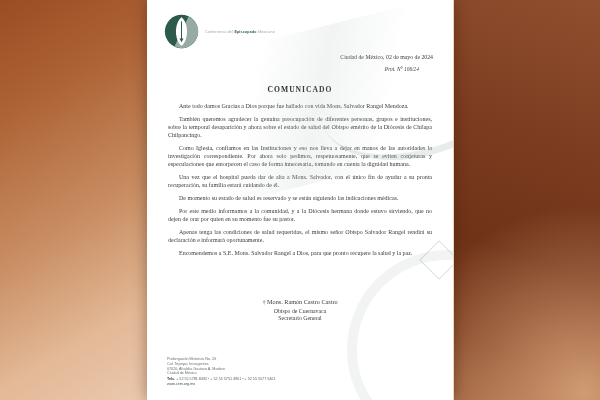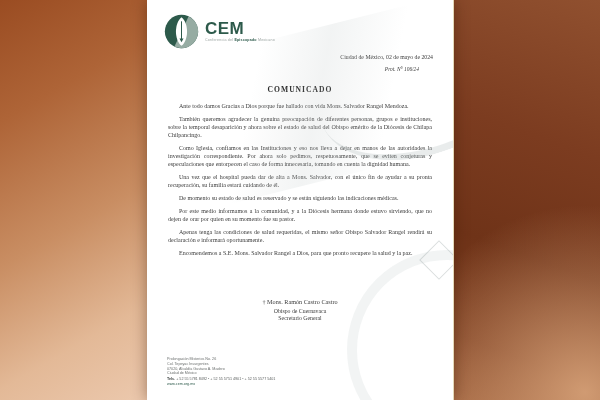--- a/index.html
+++ b/index.html
@@ -105,21 +105,20 @@
 
     <div class="logo-row">
       <svg class="logo-mark" viewBox="0 0 40 40">
         <circle cx="20" cy="20" r="18" fill="#2d5a4b"></circle>
         <path d="M20 2 A18 18 0 0 1 20 38 L20 2 Z" fill="#96aca3" transform="rotate(25 20 20)"></path>
         <path d="M20 4.5 C28 11 28 29 20 35.5 C12 29 12 11 20 4.5 Z" fill="#ffffff"></path>
         <line x1="20" y1="9" x2="20" y2="29" stroke="#2d5a4b" stroke-width="1.1"></line>
         <path d="M20 31.5 L17.8 27.5 L22.2 27.5 Z" fill="#2d5a4b"></path>
       </svg>
       <div class="logo-text">
-        <div class="logo-acronym">CEM</div>
         <div class="logo-tagline"><span>Conferencia del </span><b>Episcopado</b><span> Mexicano</span></div>
       </div>
     </div>
 
     <div class="dateline">Ciudad de México, 02 de mayo de 2024</div>
     <div class="protocol">Prot. N° 106/24</div>
 
     <div class="doc-title">COMUNICADO</div>
 
     <div class="body-text">

